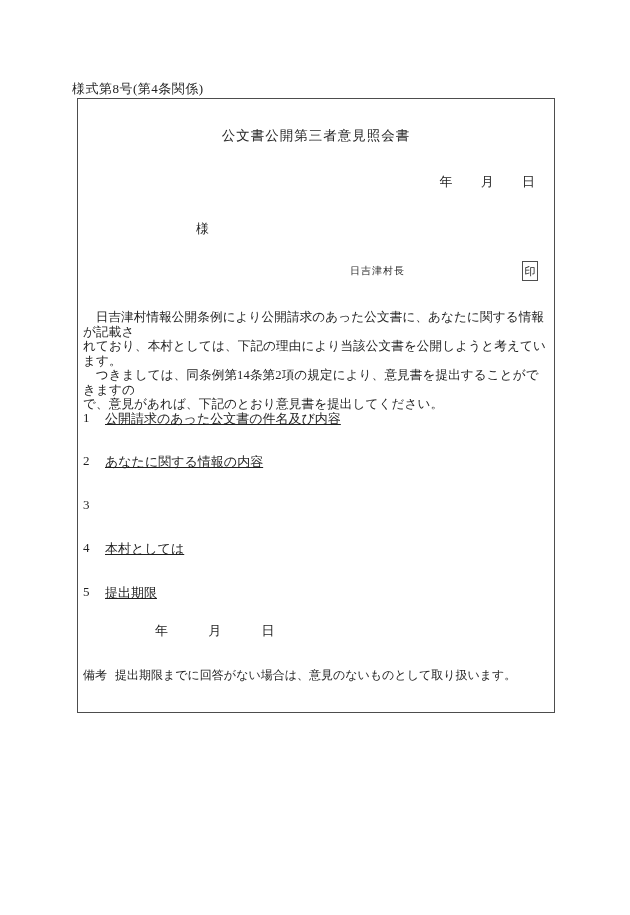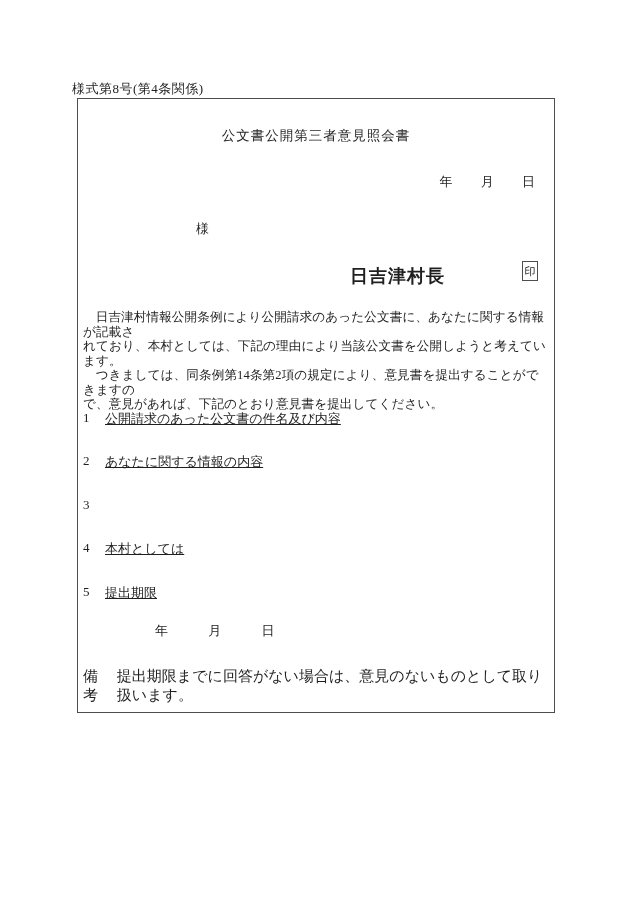--- a/index.html
+++ b/index.html
@@ -59,23 +59,22 @@
     position: absolute;
     top: 162px;
     left: 0;
     right: 0;
     height: 22px;
   }
   .sender-title {
     position: absolute;
     left: 272px;
     top: 3px;
-    font-size: 18px;
+    font-size: 10px;
     letter-spacing: 1px;
-    font-weight: bold;
   }
   .seal-box {
     position: absolute;
     right: 16px;
     top: 0;
     width: 16px;
     height: 20px;
     border: 1px solid #4d4d4d;
     font-size: 11px;
     line-height: 18px;
@@ -109,21 +108,21 @@
     left: 77px;
     font-size: 13px;
   }
   .deadline-date .date-unit { margin-left: 37px; }
   .deadline-date .date-unit:first-child { margin-left: 0; }
   .remarks-row {
     position: absolute;
     top: 568px;
     left: 5px;
     right: 5px;
-    font-size: 15px;
+    font-size: 12px;
     display: flex;
   }
   .remarks-text { margin-left: 8px; }
 </style>
 </head>
 <body>
 
 <div class="page">
 
   <div class="form-number">様式第8号(第4条関係)</div>

